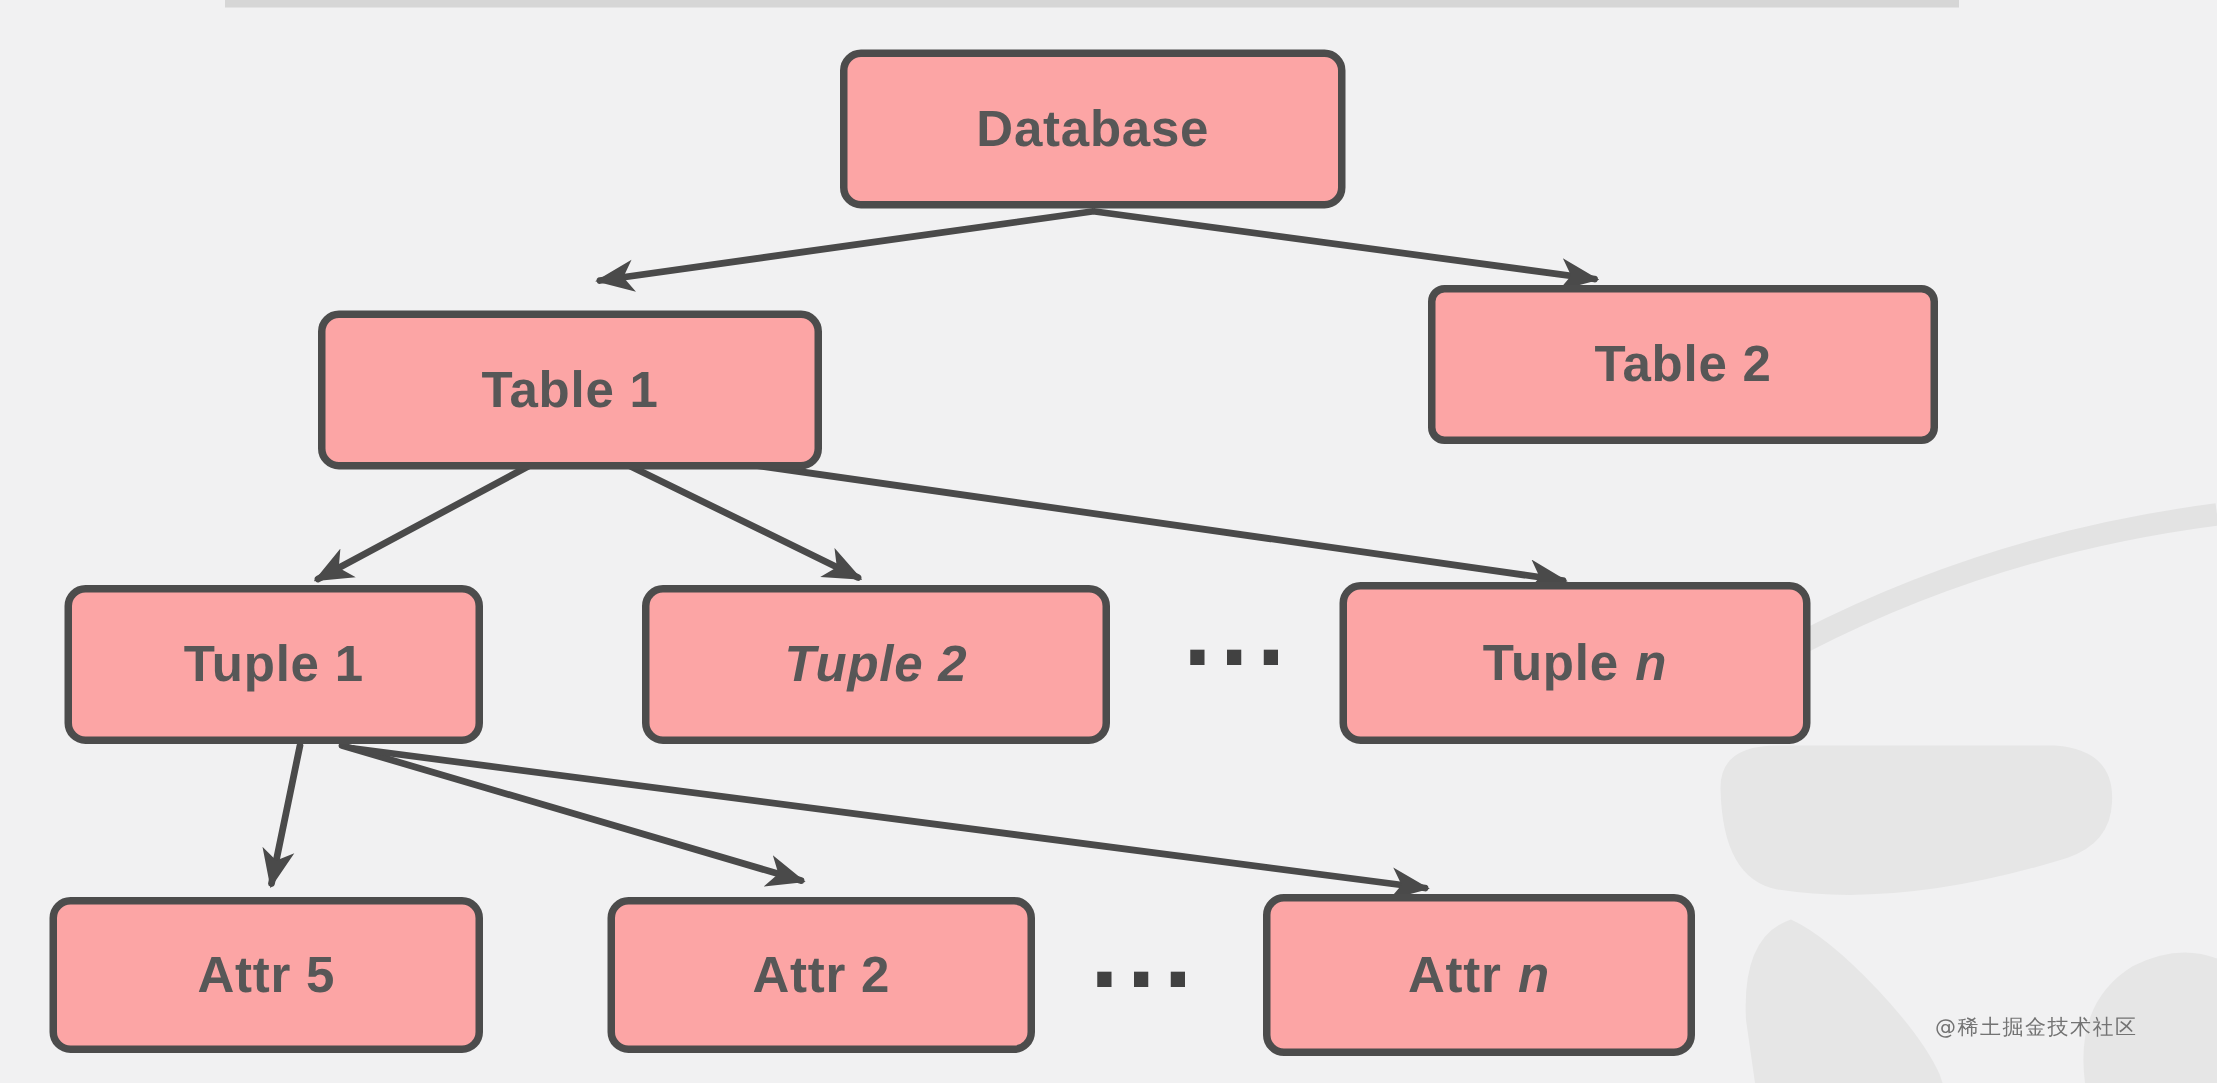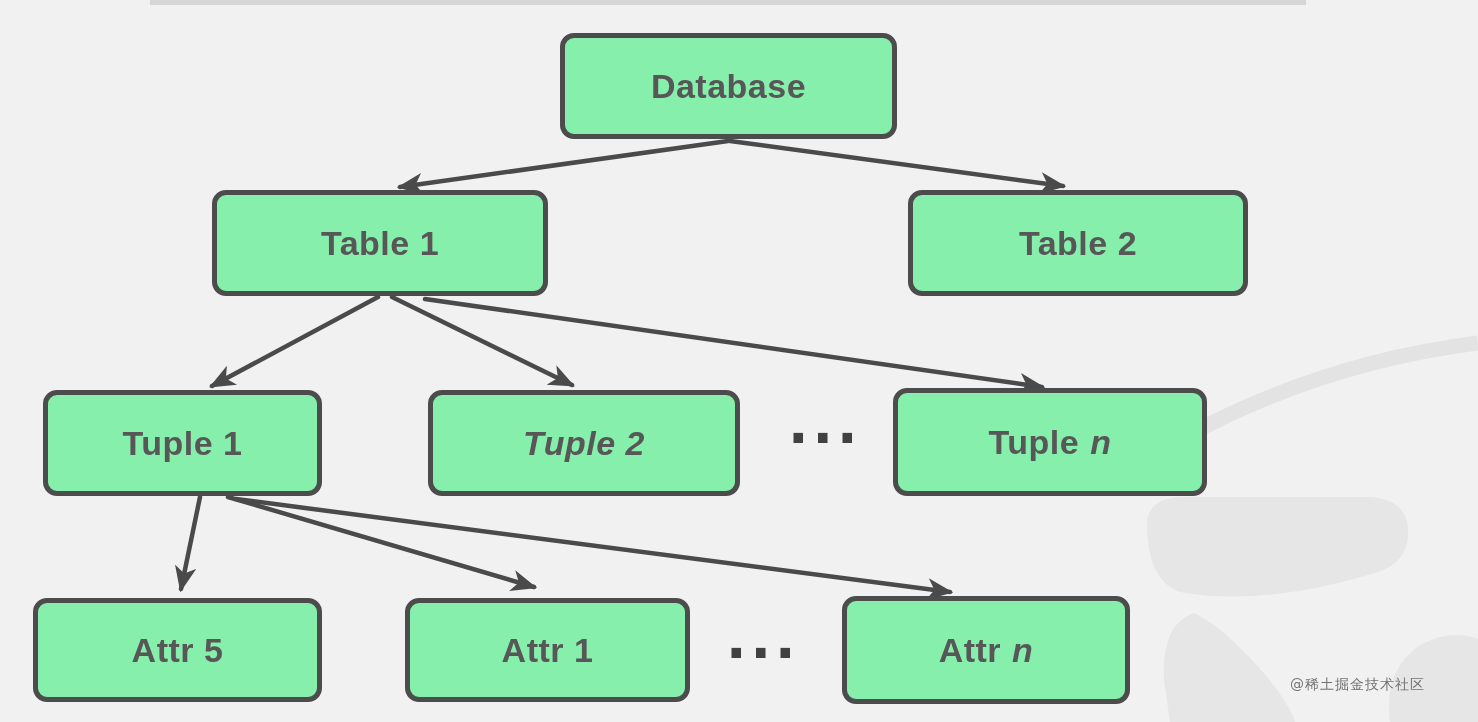--- a/index.html
+++ b/index.html
@@ -8,43 +8,43 @@
     background:#f1f1f2;
     font-family:"Liberation Sans", sans-serif;
   }
   #top-strip{
     position:absolute;left:150px;top:0;width:1156px;height:5px;
     background:#d6d6d6;
   }
   #bg-svg{position:absolute;left:0;top:0;width:1478px;height:722px;}
   .node{
     position:absolute;box-sizing:border-box;
-    background:#86efac;
+    background:#fca5a5;
     border:5px solid #4c4c4c;
     border-radius:14px;
     display:flex;align-items:center;justify-content:center;
     font-weight:bold;font-size:34px;color:#575757;
     letter-spacing:0.5px;
   }
   .node .sfx{font-style:italic;margin-left:11px;}
   .dots{
     position:absolute;
     font-family:"DejaVu Sans", sans-serif;
     font-weight:900;font-size:54px;line-height:1;
     letter-spacing:4px;color:#414141;
   }
   #watermark-text{
     position:absolute;left:1290px;top:676px;width:185px;
     font-size:14px;color:#737373;letter-spacing:1px;
     font-family:"DejaVu Sans", sans-serif;
   }
   
   #node-database{left:560px;top:33px;width:337px;height:106px;}
-  #node-table-1 {left:212px;top:190px;width:336px;height:106px;align-items:center;}
-  #node-table-2 {left:908px;top:190px;width:340px;height:106px;}
+  #node-table-1 {left:212px;top:207px;width:336px;height:106px;align-items:center;}
+  #node-table-2 {left:952px;top:190px;width:340px;height:106px;border-radius:11px;}
   #node-tuple-1 {left:43px; top:390px;width:279px;height:106px;}
   #node-tuple-2 {left:428px;top:390px;width:312px;height:106px;font-style:italic;}
   #node-tuple-n {left:893px;top:388px;width:314px;height:108px;}
   #node-attr-1  {left:33px; top:598px;width:289px;height:104px;}
   #node-attr-2  {left:405px;top:598px;width:285px;height:104px;}
   #node-attr-n  {left:812px;top:596px;width:288px;height:108px;margin-left:30px;}
   #dots-tuples{left:788px;top:398px;}
   #dots-attrs {left:726px;top:613px;}
 </style>
 </head>
@@ -105,21 +105,21 @@
   <span class="sfx">n</span>
 </div>
 
 <div class="dots" id="dots-tuples">...</div>
 
 <div class="node" id="node-attr-1">
   <span>Attr 5</span>
 </div>
 
 <div class="node" id="node-attr-2">
-  <span>Attr 1</span>
+  <span>Attr 2</span>
 </div>
 
 <div class="dots" id="dots-attrs">...</div>
 
 <div class="node" id="node-attr-n">
   <span>Attr</span>
   <span class="sfx">n</span>
 </div>
 
 <div id="watermark-text">@稀土掘金技术社区</div>

